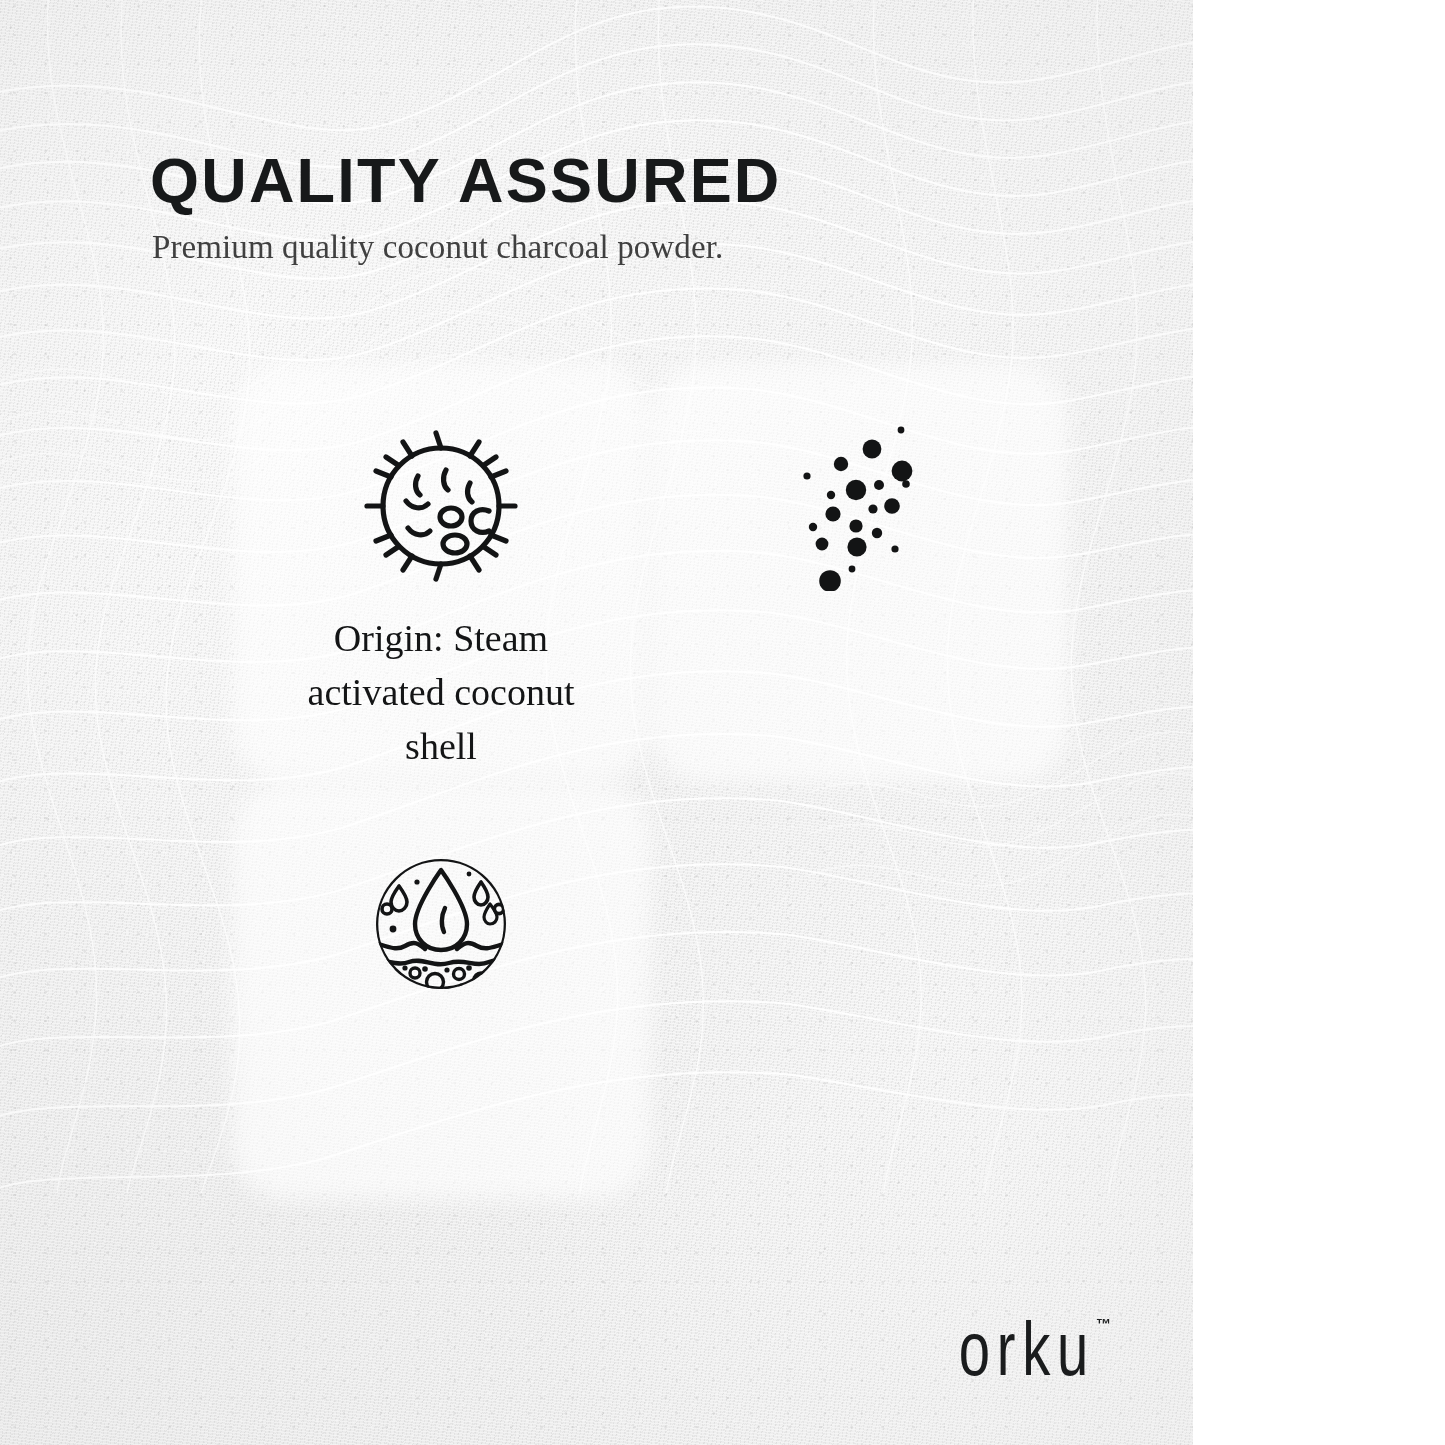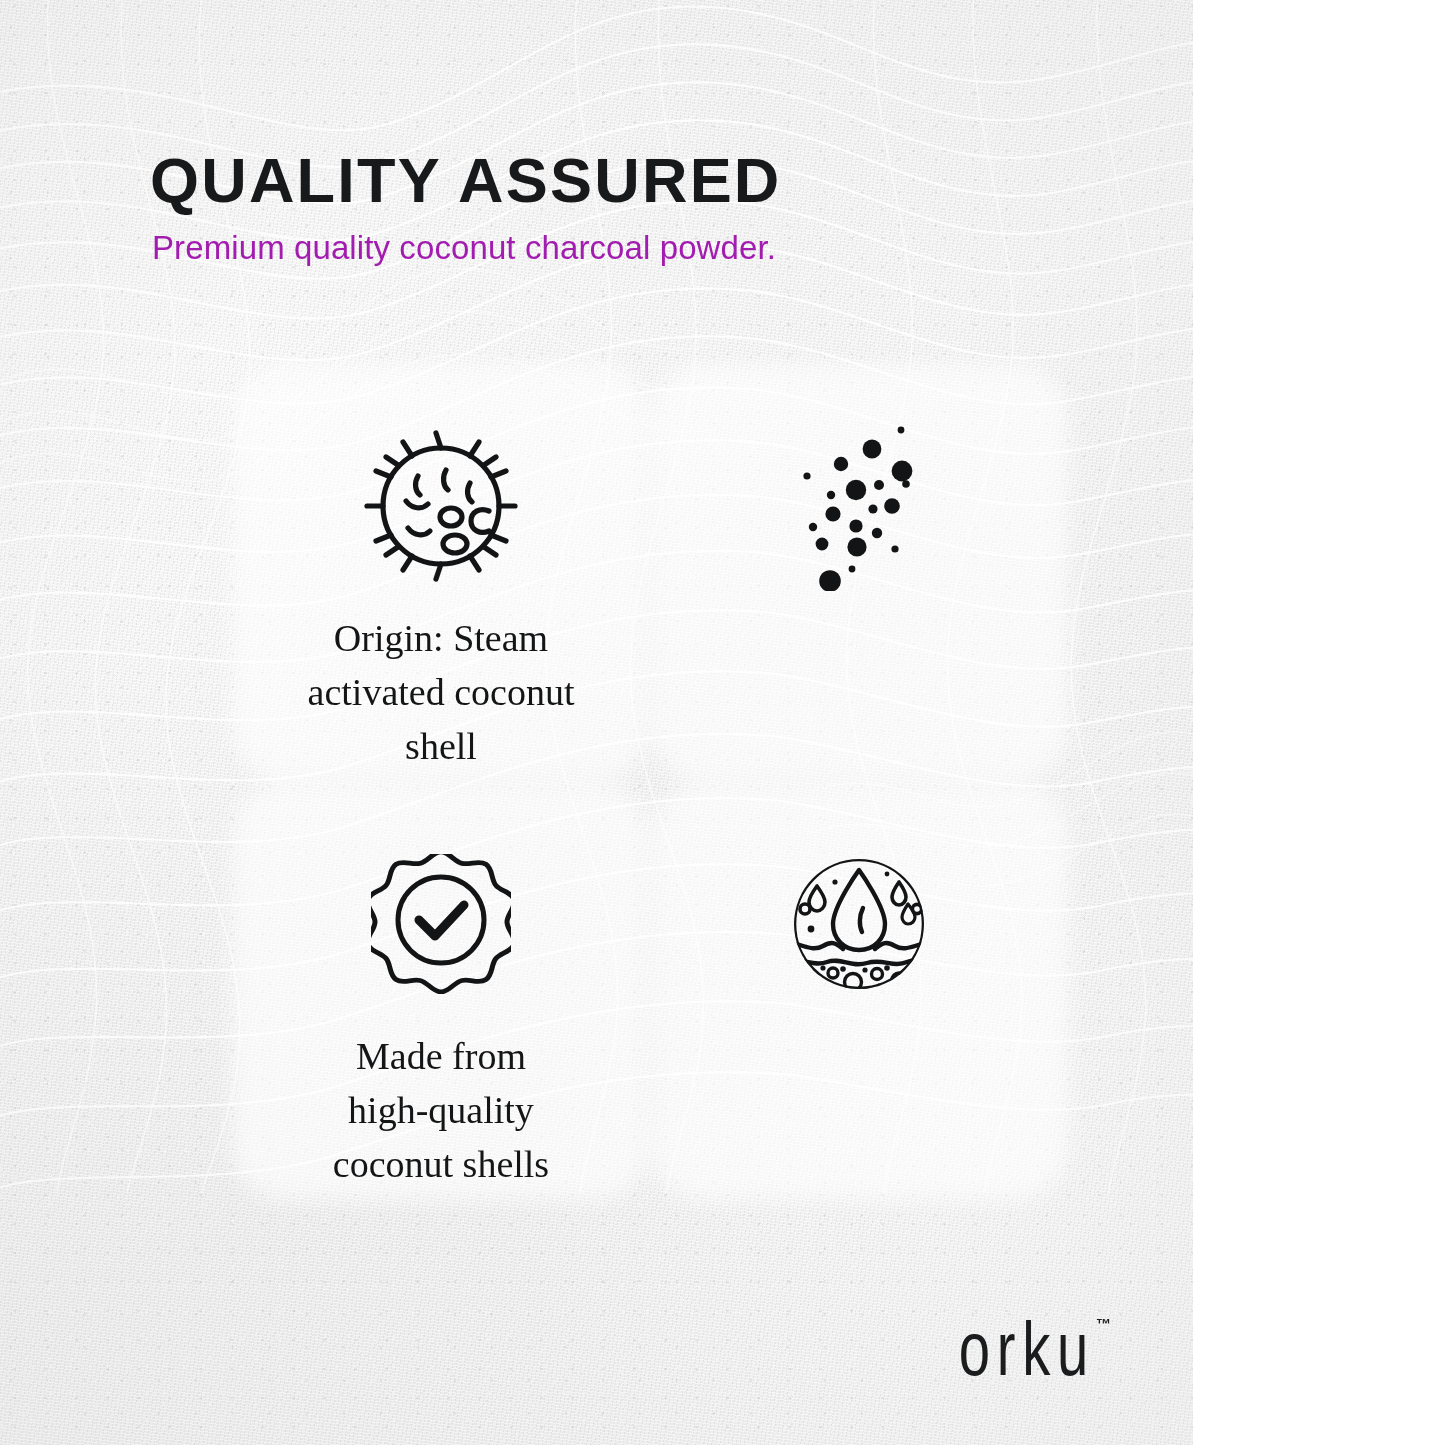--- a/index.html
+++ b/index.html
@@ -72,26 +72,26 @@
     margin: 0;
     font-family: "Liberation Sans", sans-serif;
     font-weight: 700;
     font-size: 63px;
     letter-spacing: 2.2px;
     line-height: 1.04;
     color: #17191a;
   }
   .subtitle {
     margin: 14px 0 8px 2px;
-    font-family: Liberation Sans, sans-serif;
+    font-family: Liberation Serif, serif;
     font-weight: 400;
     font-size: 33px;
     letter-spacing: .1px;
     line-height: 1.2;
-    color: #a21caf;
+    color: #404040;
   }
 
   
   .grid {
     position: absolute;
     left: 238px;
     top: 370px;
     width: 1000px;
     display: grid;
     grid-template-columns: 406px 406px;
@@ -301,56 +301,20 @@
               <circle cx="73" cy="126" r="9.6"></circle>
               <circle cx="111" cy="128" r="3.6"></circle>
               <circle cx="68" cy="148" r="3.4"></circle>
               <circle cx="46" cy="160" r="10.8"></circle>
             </g>
           </svg>
         </div>
       </div>
     </div>
 
-    <div class="card">
-      <div class="card-inner">
-        <div class="icon-wrap">
-          <svg width="140" height="140" viewBox="0 0 140 140" aria-hidden="true">
-            <g fill="none" stroke="#131415" stroke-width="5" stroke-linecap="round" stroke-linejoin="round">
-              <path d="M70,4
-                       C78,4 83,14 91,16
-                       C99,18 108,12 115,17
-                       C122,22 120,33 125,39
-                       C130,45 141,46 143,54
-                       C145,62 136,69 136,77
-                       C136,85 145,92 143,100
-                       C141,108 130,109 125,115
-                       C120,121 122,132 115,137
-                       C108,142 99,136 91,138
-                       C83,140 78,150 70,150
-                       C62,150 57,140 49,138
-                       C41,136 32,142 25,137
-                       C18,132 20,121 15,115
-                       C10,109 -1,108 -3,100
-                       C-5,92 4,85 4,77
-                       C4,69 -5,62 -3,54
-                       C-1,46 10,45 15,39
-                       C20,33 18,22 25,17
-                       C32,12 41,18 49,16
-                       C57,14 62,4 70,4 Z" transform="translate(0,-6) scale(1,0.96)"></path>
-              <circle cx="70" cy="66" r="43"></circle>
-              <path d="M48,66 L64,82 L93,51" stroke-width="9"></path>
-            </g>
-          </svg>
-        </div>
-        <div class="card-label">Made from
-high-quality
-coconut shells</div>
-      </div>
-    </div>
 
     <div class="card">
       <div class="card-inner">
         <div class="icon-wrap">
           <svg width="140" height="140" viewBox="0 0 140 140" aria-hidden="true">
             <defs>
               <clipPath id="circClip">
                   <circle cx="70" cy="70" r="65"></circle>
                 </clipPath>
             </defs>

